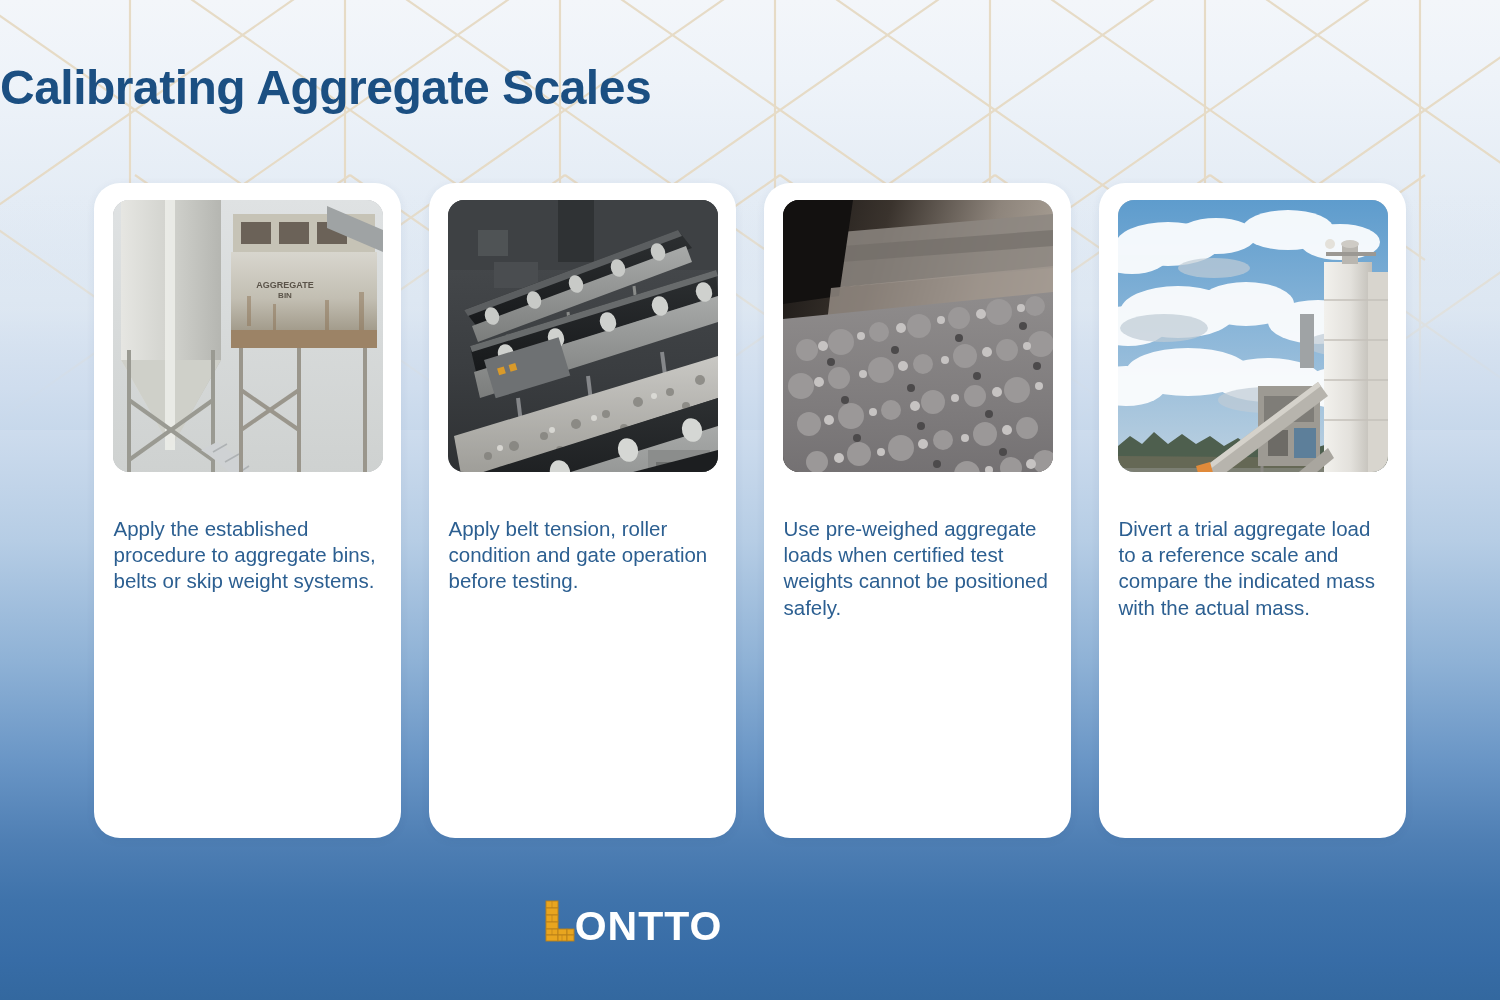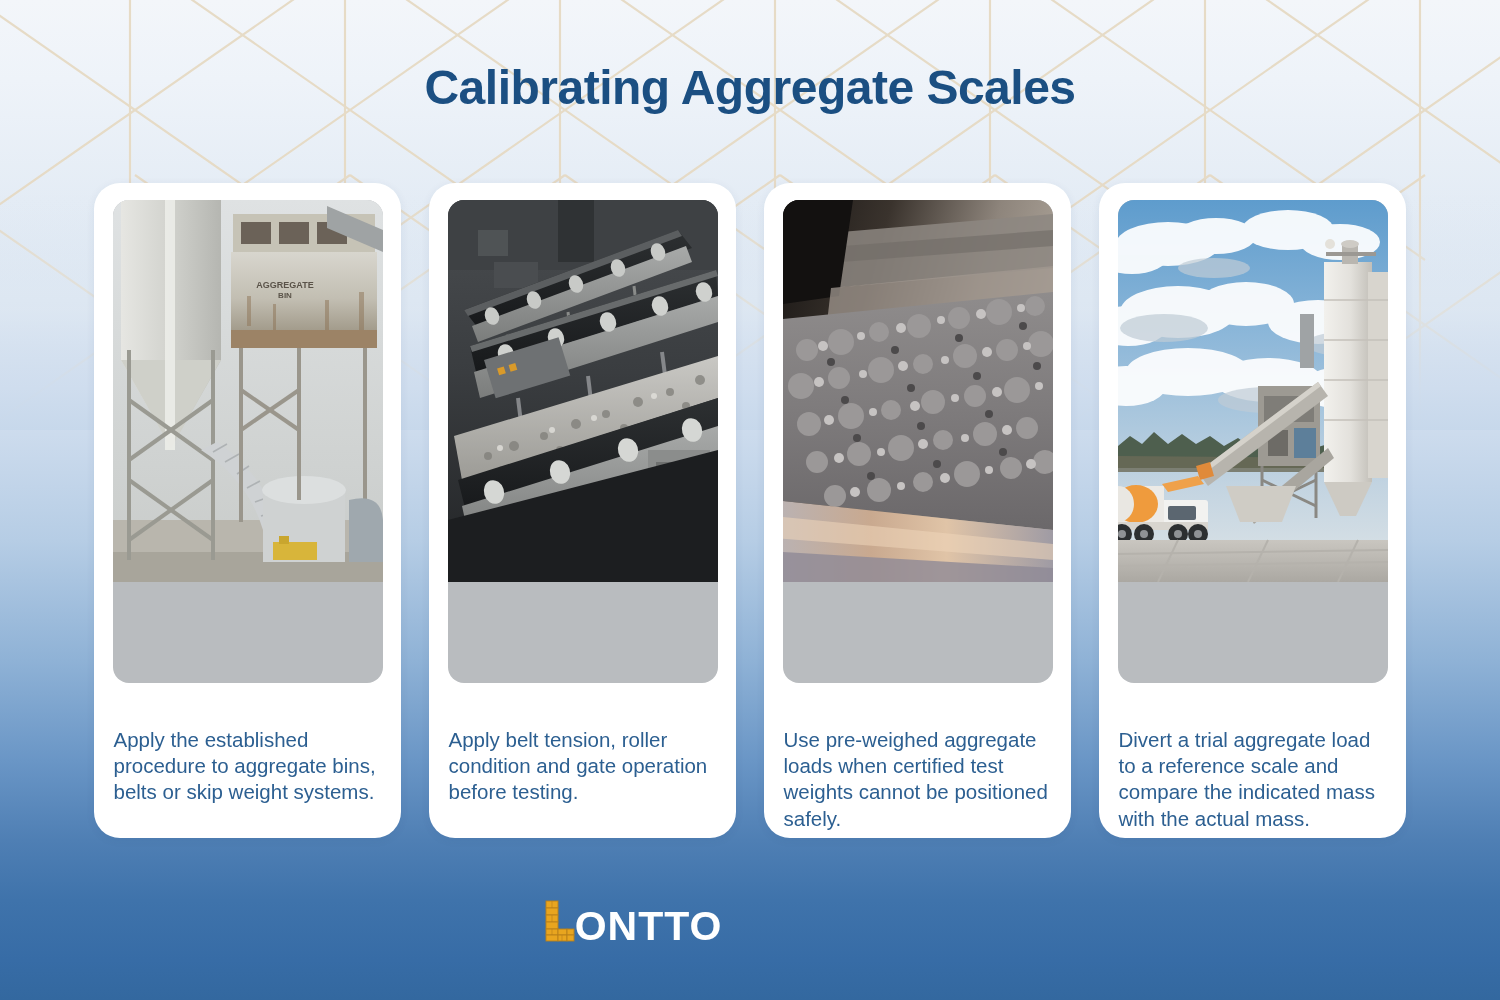--- a/index.html
+++ b/index.html
@@ -47,21 +47,20 @@
       rgba(221,231,242,0.55) 72%,
       rgba(207,221,238,0.95) 90%,
       rgba(199,216,235,1) 100%);
     pointer-events:none;
   }
 
   
   #title {
     position:absolute;
     left:0; top:60px; width:1500px;
-    text-align:center;
     font-size:48px;
     font-weight:bold;
     letter-spacing:-0.5px;
     color:#1b4f82;
     font-family:"Liberation Sans", sans-serif;
     z-index:5;
   }
 
   
   #cards {
@@ -80,21 +79,21 @@
     border-radius:26px;
     box-shadow:0 2px 10px rgba(30,60,100,0.07);
     display:flex;
     flex-direction:column;
     align-items:center;
     padding-top:17px;
   }
 
   .card-photo {
     width:270px;
-    height:483px;
+    height:272px;
     border-radius:16px;
     overflow:hidden;
     position:relative;
     background:#b9bcbf;
     flex:none;
   }
   .card-photo svg { display:block; width:270px; height:382px; }
 
   .card-text {
     margin-top:44px;

